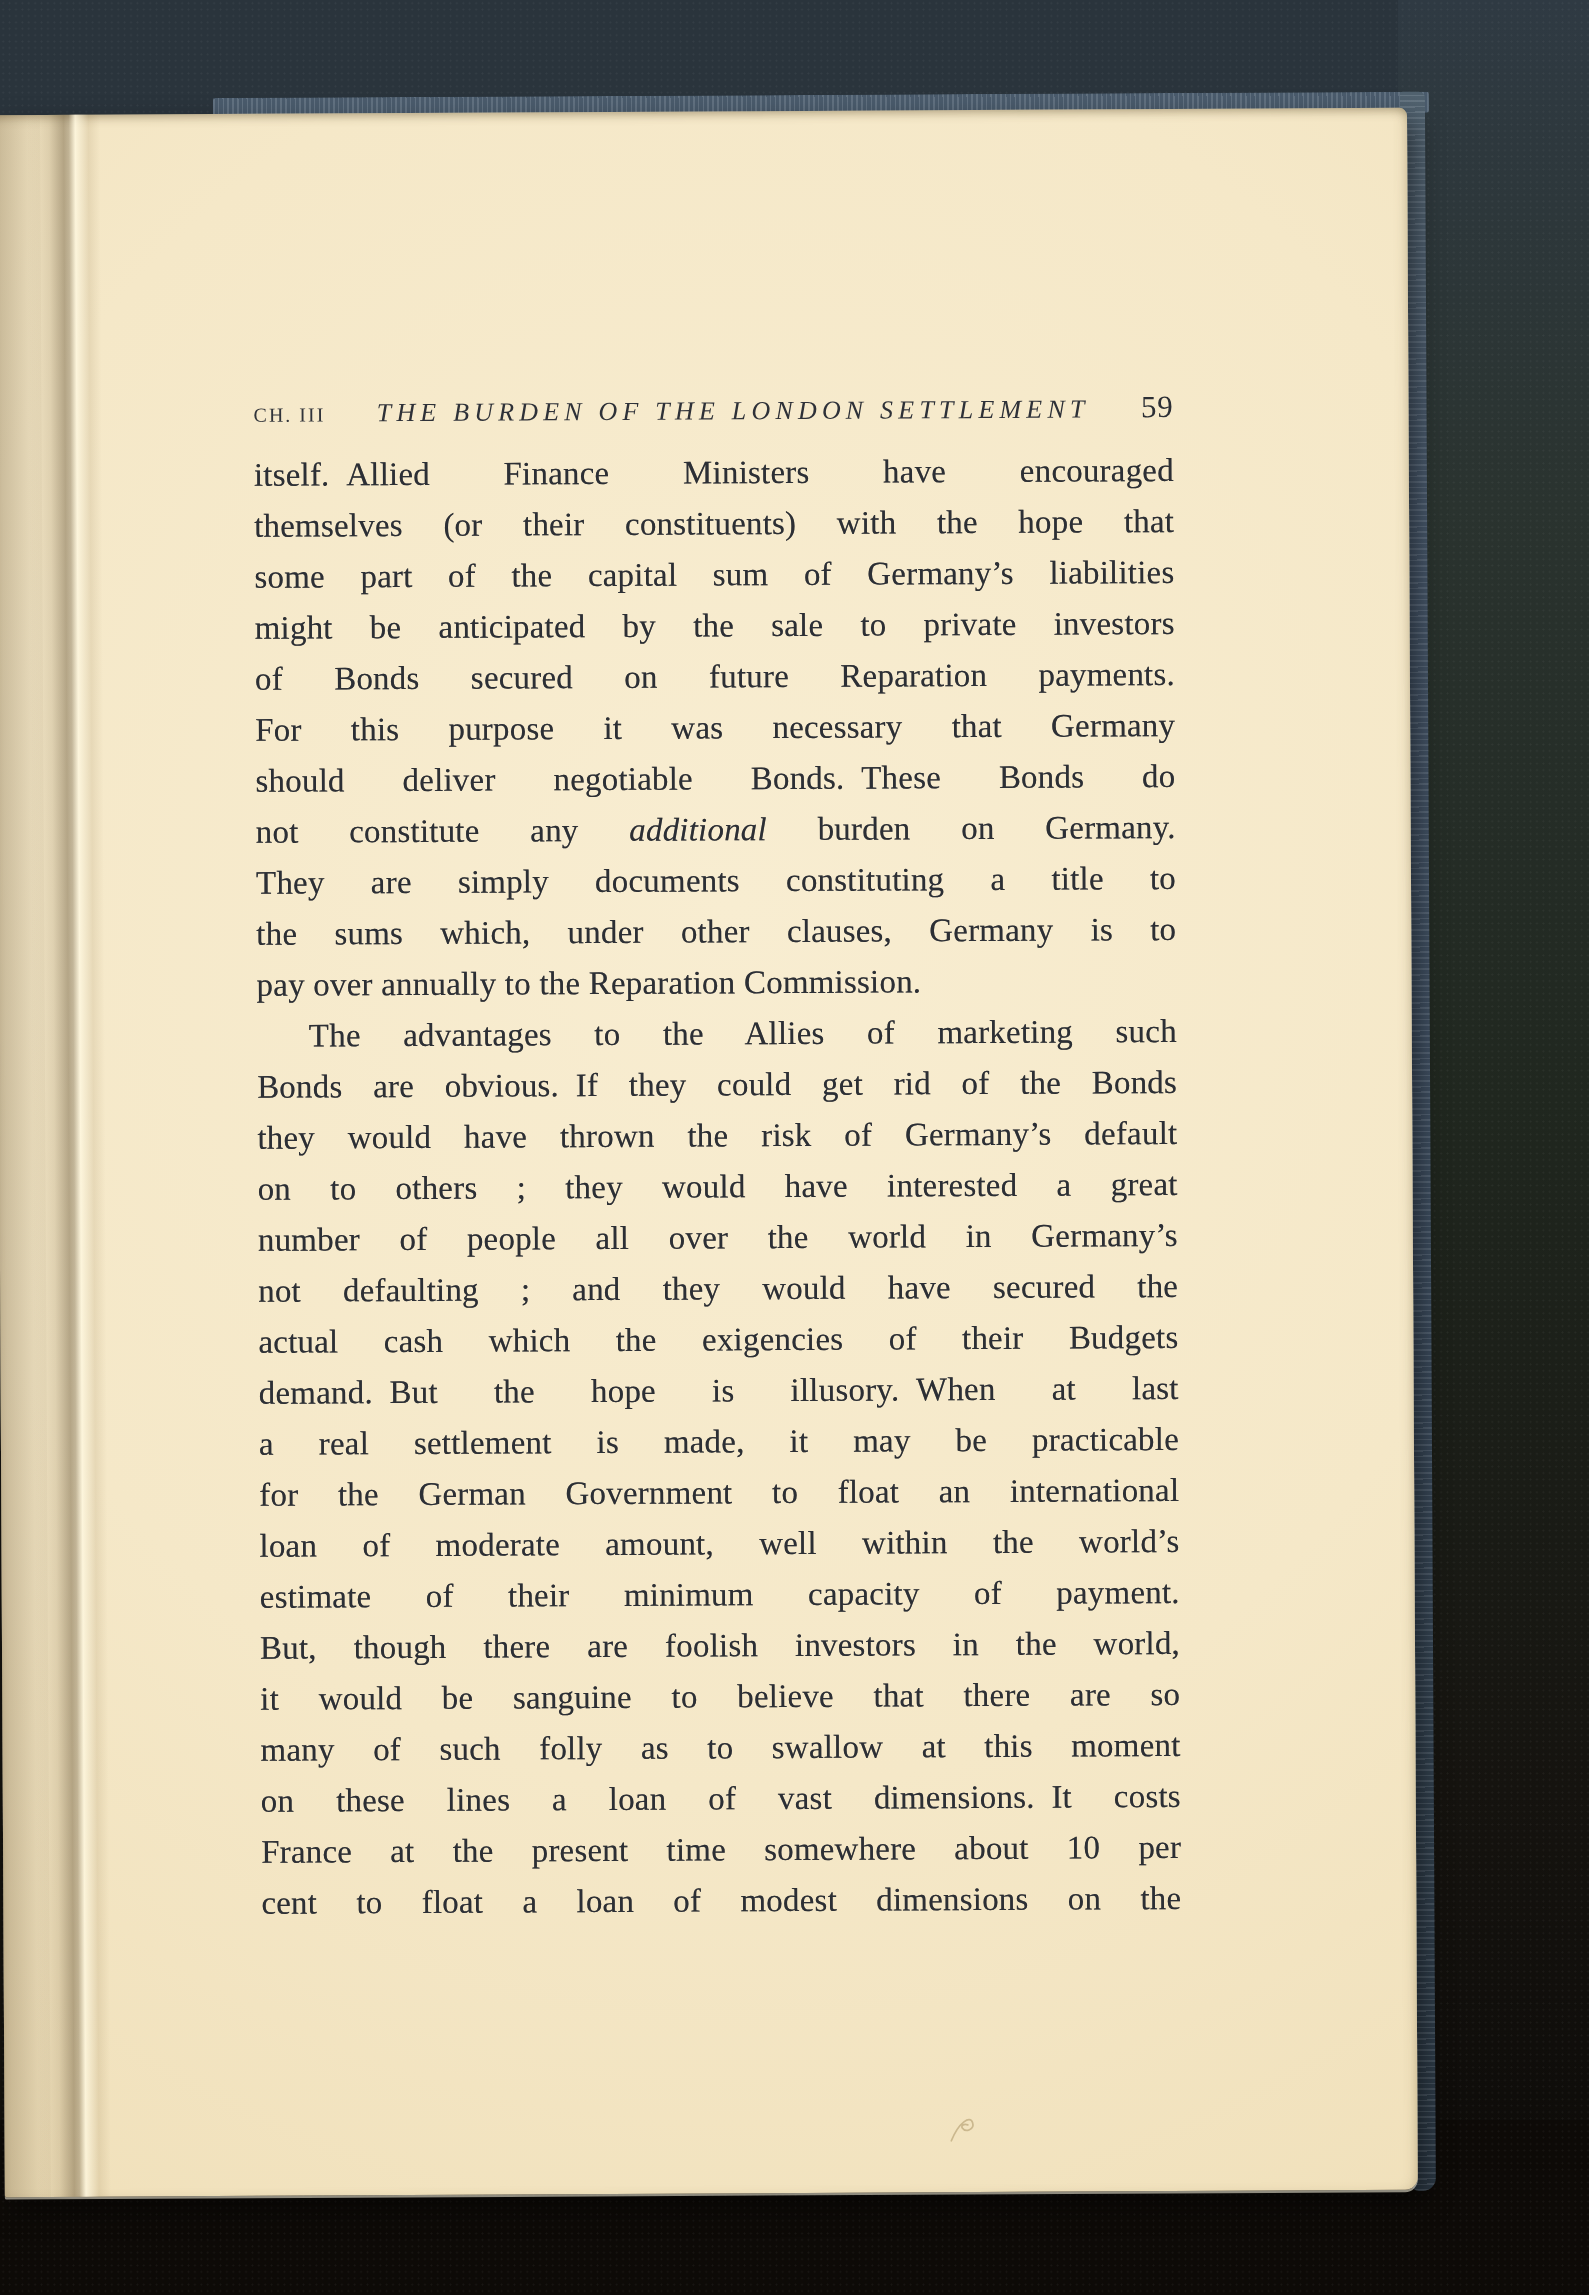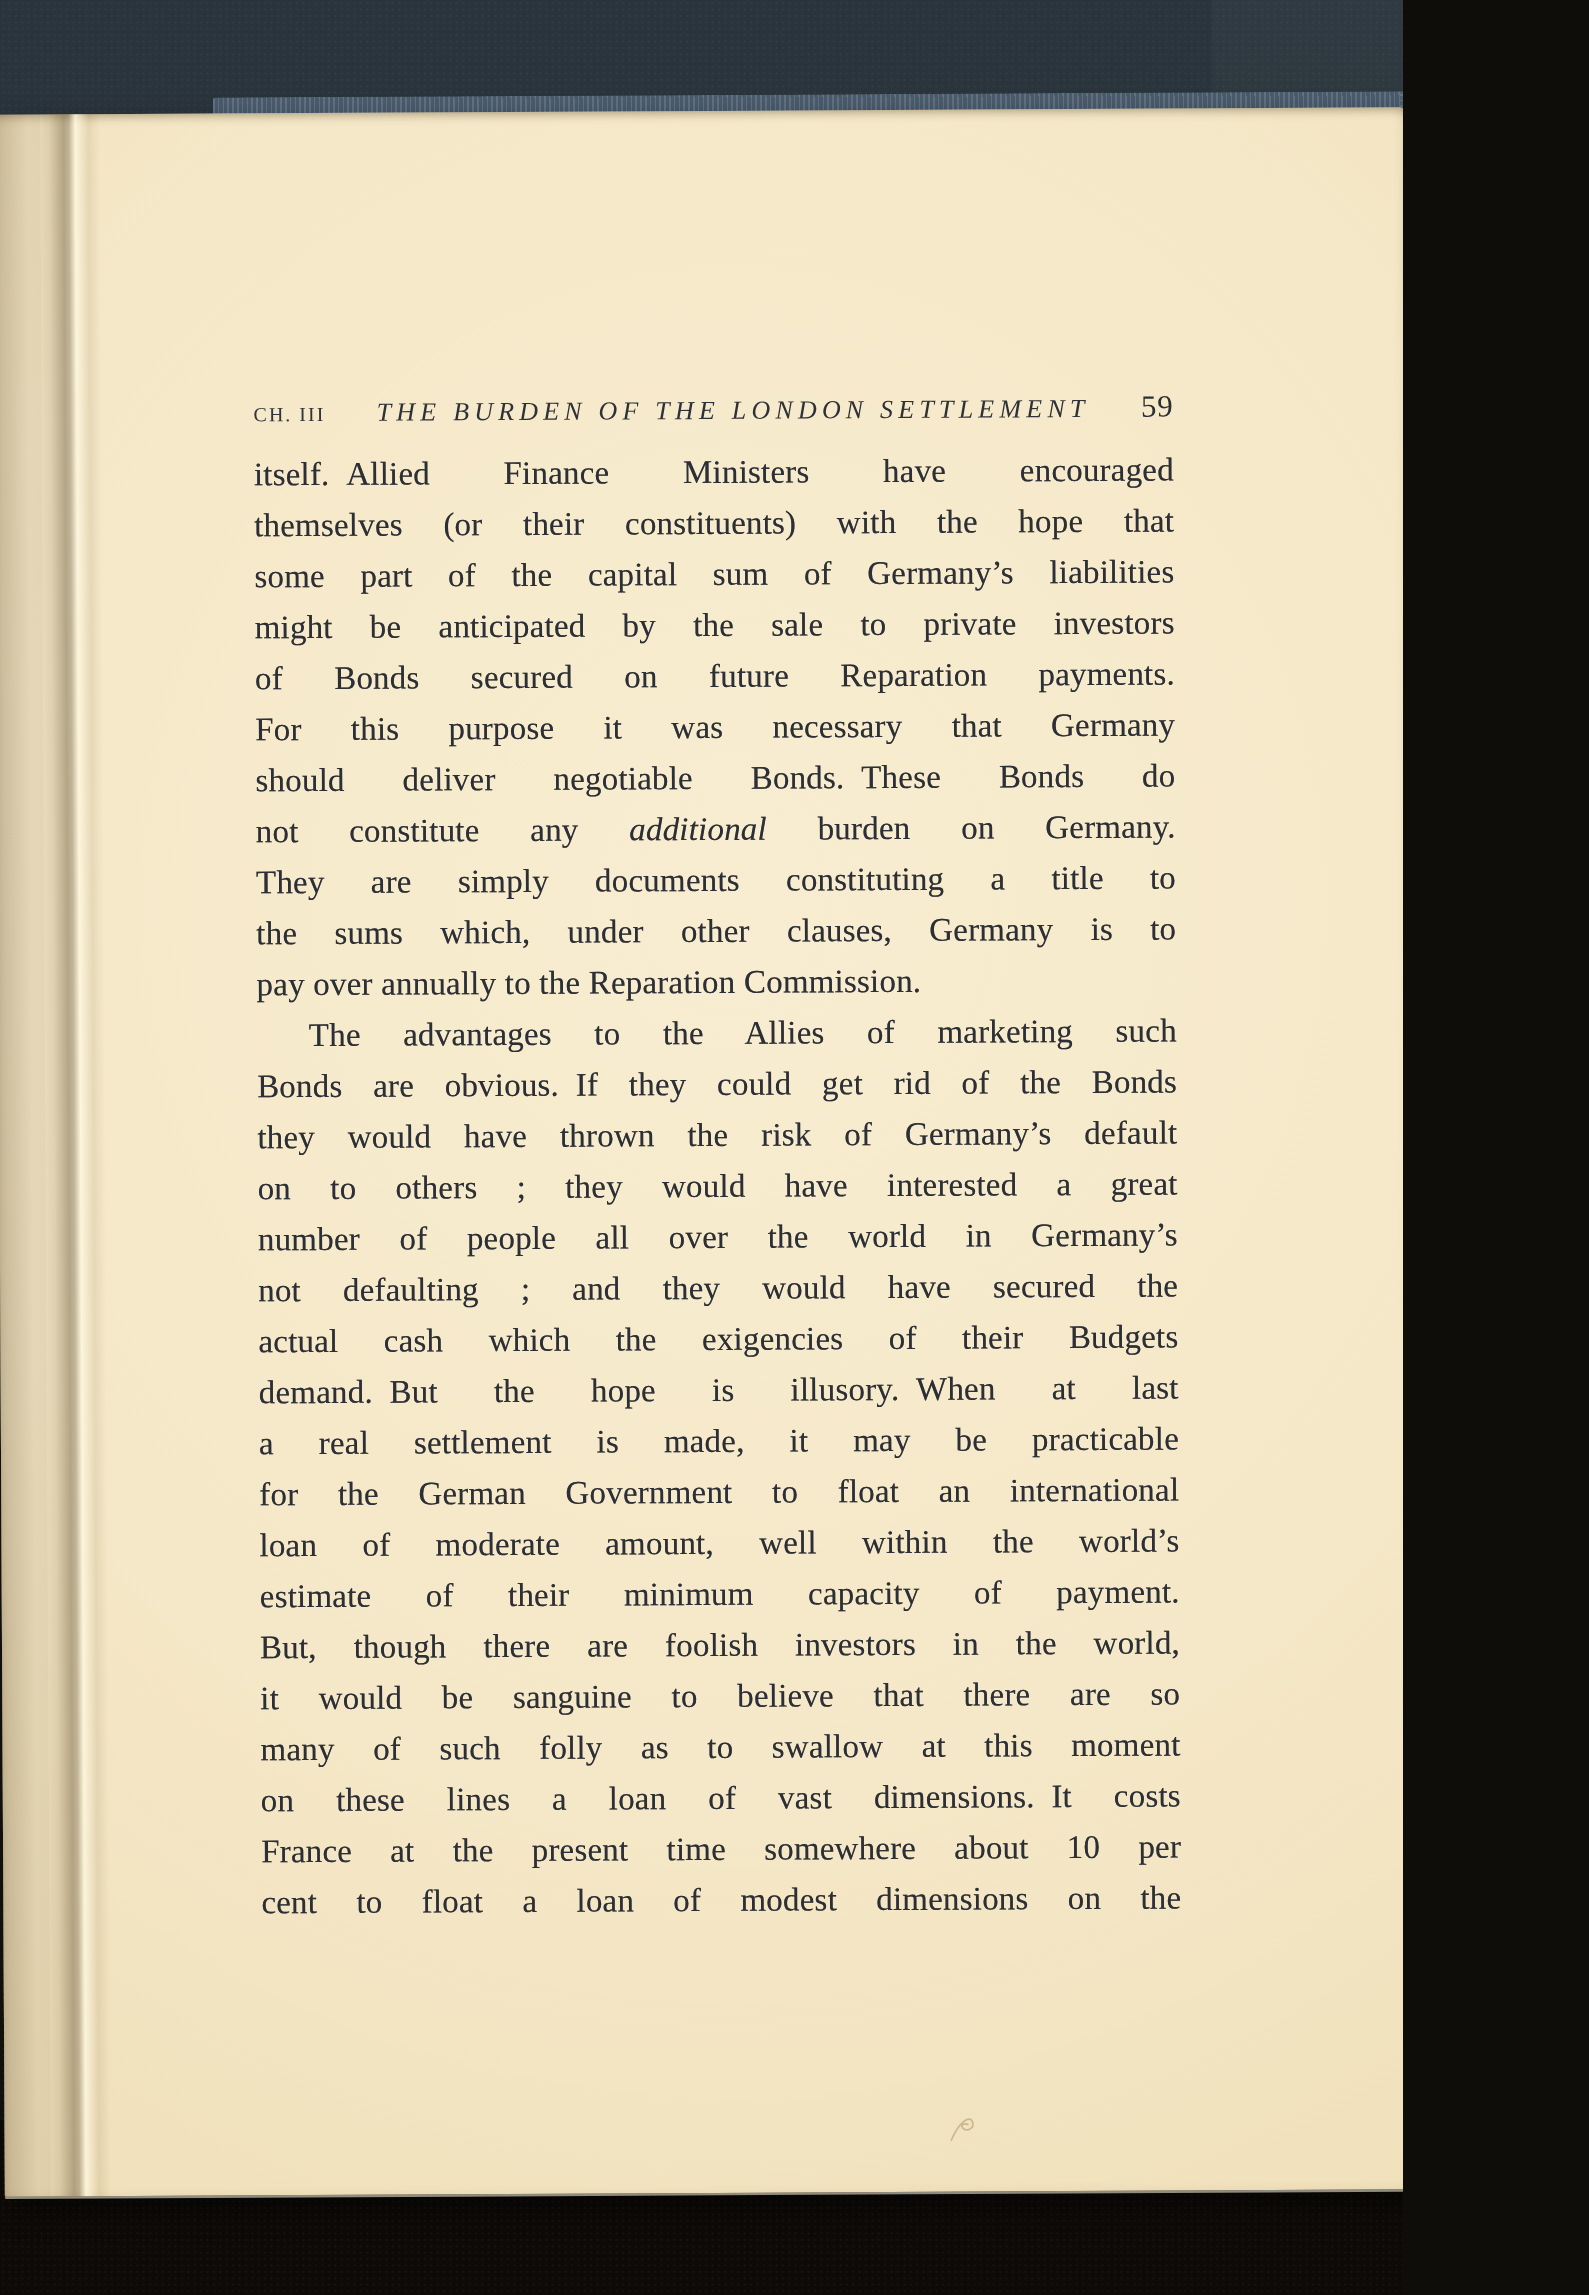--- a/index.html
+++ b/index.html
@@ -1,17 +1,17 @@
 <!DOCTYPE html>
 <html style="font-size:12.7px"><head>
 <meta charset="utf-8">
 <style>
   html,body { margin:0; padding:0; background:#0f0d0a; }
   .stage {
-    position:relative; width:1403px; height:2295px; overflow:hidden;
+    position:relative; width:1589px; height:2295px; overflow:hidden;
     background:#14120e;
     font-family:"Liberation Serif","DejaVu Serif",serif;
   }
   
   .bg-top    { position:absolute; left:0; top:0; width:100%; height:139px; background:#2a343c; }
   .bg-right  { position:absolute; right:0; top:0; width:191px; height:100%;
                background:linear-gradient(180deg,#2f3a43 0%,#2a332f 22%,#20271f 48%,#15130f 78%,#0b0907 100%); }
   .bg-bottom { position:absolute; left:0; bottom:0; width:100%; height:175px; background:#0d0a07; }
   .speckle   { position:absolute; inset:0;
                background-image:radial-gradient(rgba(255,255,255,0.05) 0.8px, transparent 1.1px);

